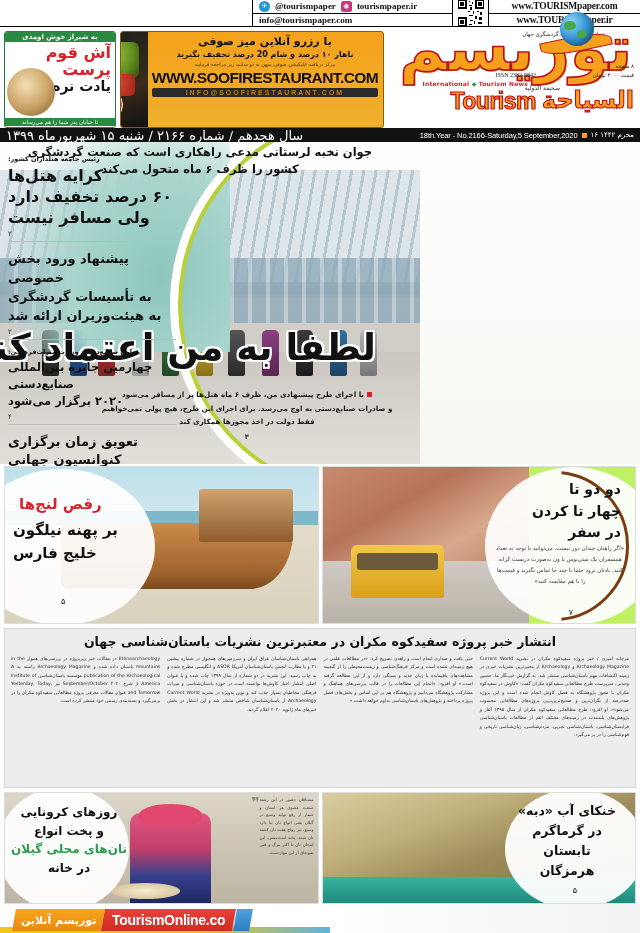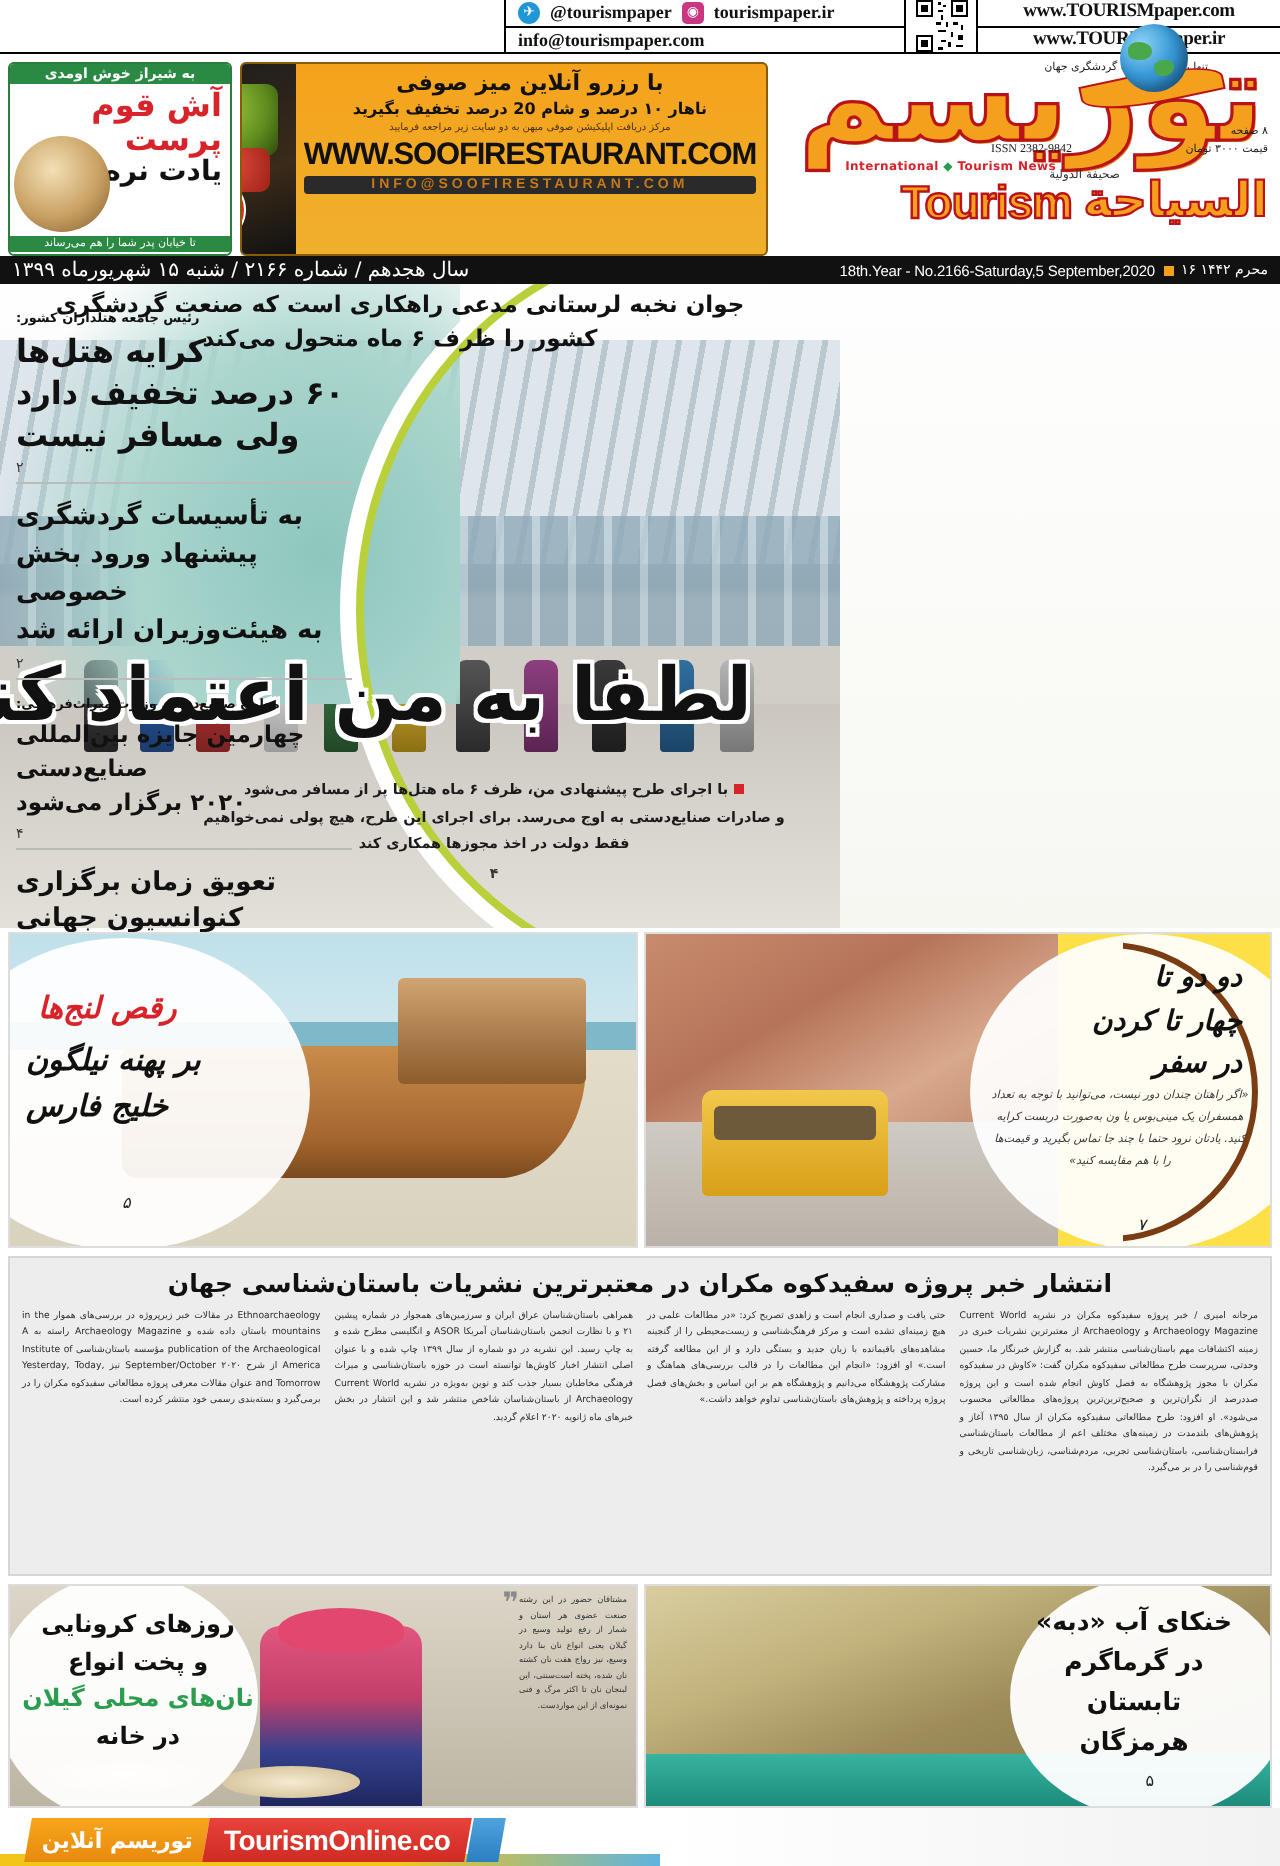--- a/index.html
+++ b/index.html
@@ -91,21 +91,21 @@
               background:radial-gradient(circle at 40% 35%, #f3e0b5, #c9a164 55%, #7c5a2a); }
   .ash-note { background:#2a8a43; color:#fff; font-size:5.5px; text-align:center; padding:1px 0; }
   .ash-phone { font-size:9px; font-weight:bold; text-align:center; color:#111; letter-spacing:0.5px; }
 
   
   .datebar { position:absolute; top:128px; left:0; right:0; height:14px; background:#111; color:#fff;
              display:flex; align-items:center; justify-content:space-between; padding:0 6px; }
   .date-en { font-family:"Liberation Sans",sans-serif; direction:ltr; font-size:7.5px; letter-spacing:-0.1px; }
   .date-mid { font-size:7px; }
   .date-sq { display:inline-block; width:5px; height:5px; background:#f5a01c; margin:0 4px; }
-  .date-fa { font-size:10px; }
+  .date-fa { font-size:13px; }
 
   
   .lead { position:absolute; top:142px; left:0; right:0; height:322px; overflow:hidden;
           background:linear-gradient(180deg,#fefefe,#f7f7f2); }
   .lead-photo { position:absolute; top:28px; left:0; width:420px; height:294px; overflow:hidden; }
   .airport { position:absolute; inset:0;
              background:linear-gradient(180deg,#cfd9de 0%,#b6c3cb 34%,#9aa6ad 42%,#d2cfc9 44%,#cdc9c2 100%); }
   .ap-roof { position:absolute; top:0; left:0; right:0; height:38%;
              background:repeating-linear-gradient(100deg,#dfe7ec 0 9px,#b8c6ce 9px 12px); opacity:.95; }
   .ap-glass { position:absolute; top:30%; left:0; right:0; height:22%;
@@ -136,21 +136,21 @@
   .side-item { padding:5px 0 3px 0; text-align:left; position:relative; }
   .side-kicker { font-size:6.5px; font-weight:bold; color:#111; margin-bottom:3px; }
   .side-head { font-size:16px; font-weight:bold; color:#111; line-height:1.3; letter-spacing:-0.4px; }
   .side-head.sm { font-size:11.5px; line-height:1.5; }
   .side-head.md { font-size:13px; line-height:1.45; }
   .side-pg { font-size:7px; color:#333; margin-top:2px; }
   .side-rule { border-top:1px solid #bbb; margin-top:3px; }
 
   
   .row2 { position:absolute; top:466px; left:0; right:0; height:158px; display:flex; gap:3px; padding:0 4px; }
-  .card { flex:1; position:relative; background:#fde047; border:1px solid #ddd; overflow:hidden;font-style:italic; }
+  .card { flex:1; position:relative; background:#bef264; border:1px solid #ddd; overflow:hidden; }
   .boat-bg { position:absolute; inset:0;
              background:linear-gradient(180deg,#bfe0ea 0%,#cfe7ee 30%,#e3dcc9 38%,#d9d2bd 100%); }
   .boat-sea { position:absolute; top:28%; left:0; right:0; height:9%; background:#7fb8c9; }
   .boat-hull { position:absolute; bottom:22%; left:18%; width:74%; height:42%;
                background:linear-gradient(180deg,#c98c4a,#a4662f 70%,#7c4a1e);
                border-radius:6px 26px 46px 8px / 6px 10px 60px 8px; }
   .boat-cabin { position:absolute; top:14%; right:8%; width:30%; height:34%;
                 background:linear-gradient(180deg,#d0a472,#8d5c2c); border-radius:3px; }
   .oval { position:absolute; border-radius:50%; background:rgba(255,255,255,.93); }
   .c1-oval { top:2px; left:-36px; width:186px; height:156px; }
@@ -380,22 +380,22 @@
     <div class="side-item">
       <div class="side-kicker">رئیس جامعه هتلداران کشور:</div>
       <div class="side-head">کرایه هتل‌ها</div>
       <div class="side-head">۶۰ درصد تخفیف دارد</div>
       <div class="side-head">ولی مسافر نیست</div>
       <div class="side-pg">۲</div>
       <div class="side-rule"></div>
     </div>
 
     <div class="side-item">
+      <div class="side-head md">پیشنهاد ورود بخش خصوصی</div>
       <div class="side-head md">به تأسیسات گردشگری</div>
-      <div class="side-head md">پیشنهاد ورود بخش خصوصی</div>
       <div class="side-head md">به هیئت‌وزیران ارائه شد</div>
       <div class="side-pg">۲</div>
       <div class="side-rule"></div>
     </div>
 
     <div class="side-item">
       <div class="side-kicker">معاون صنایع‌دستی وزارت میراث‌فرهنگی:</div>
       <div class="side-head sm">چهارمین جایزه بین‌المللی صنایع‌دستی</div>
       <div class="side-head sm">۲۰۲۰ برگزار می‌شود</div>
       <div class="side-pg">۴</div>

